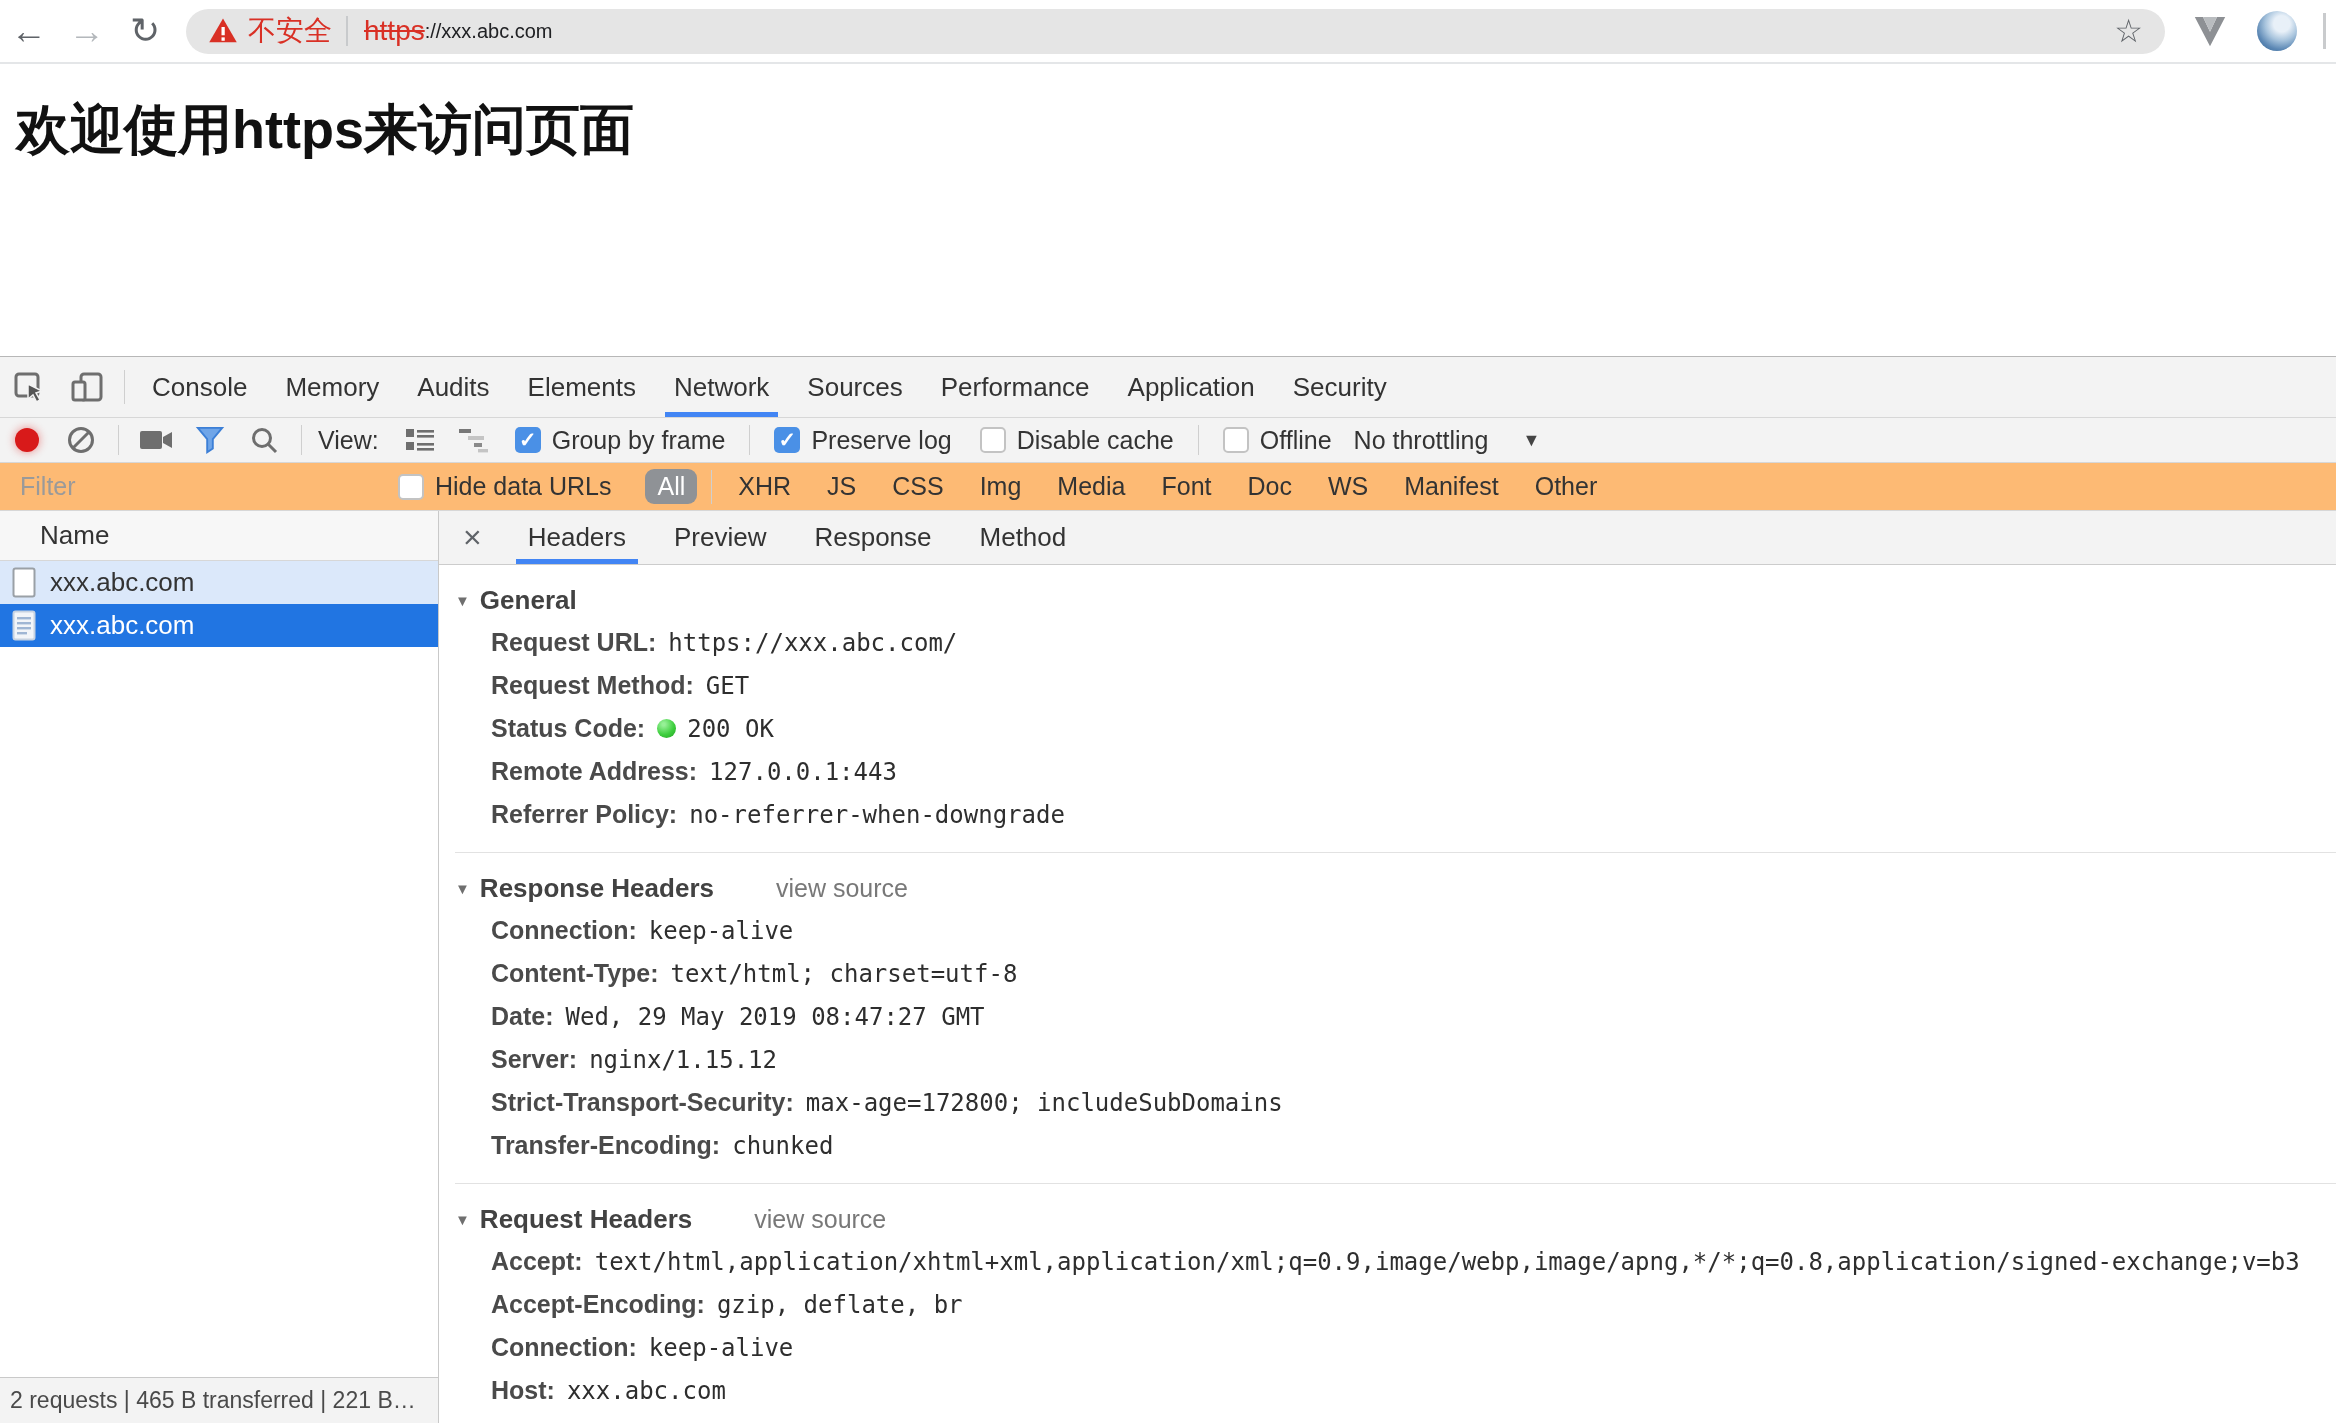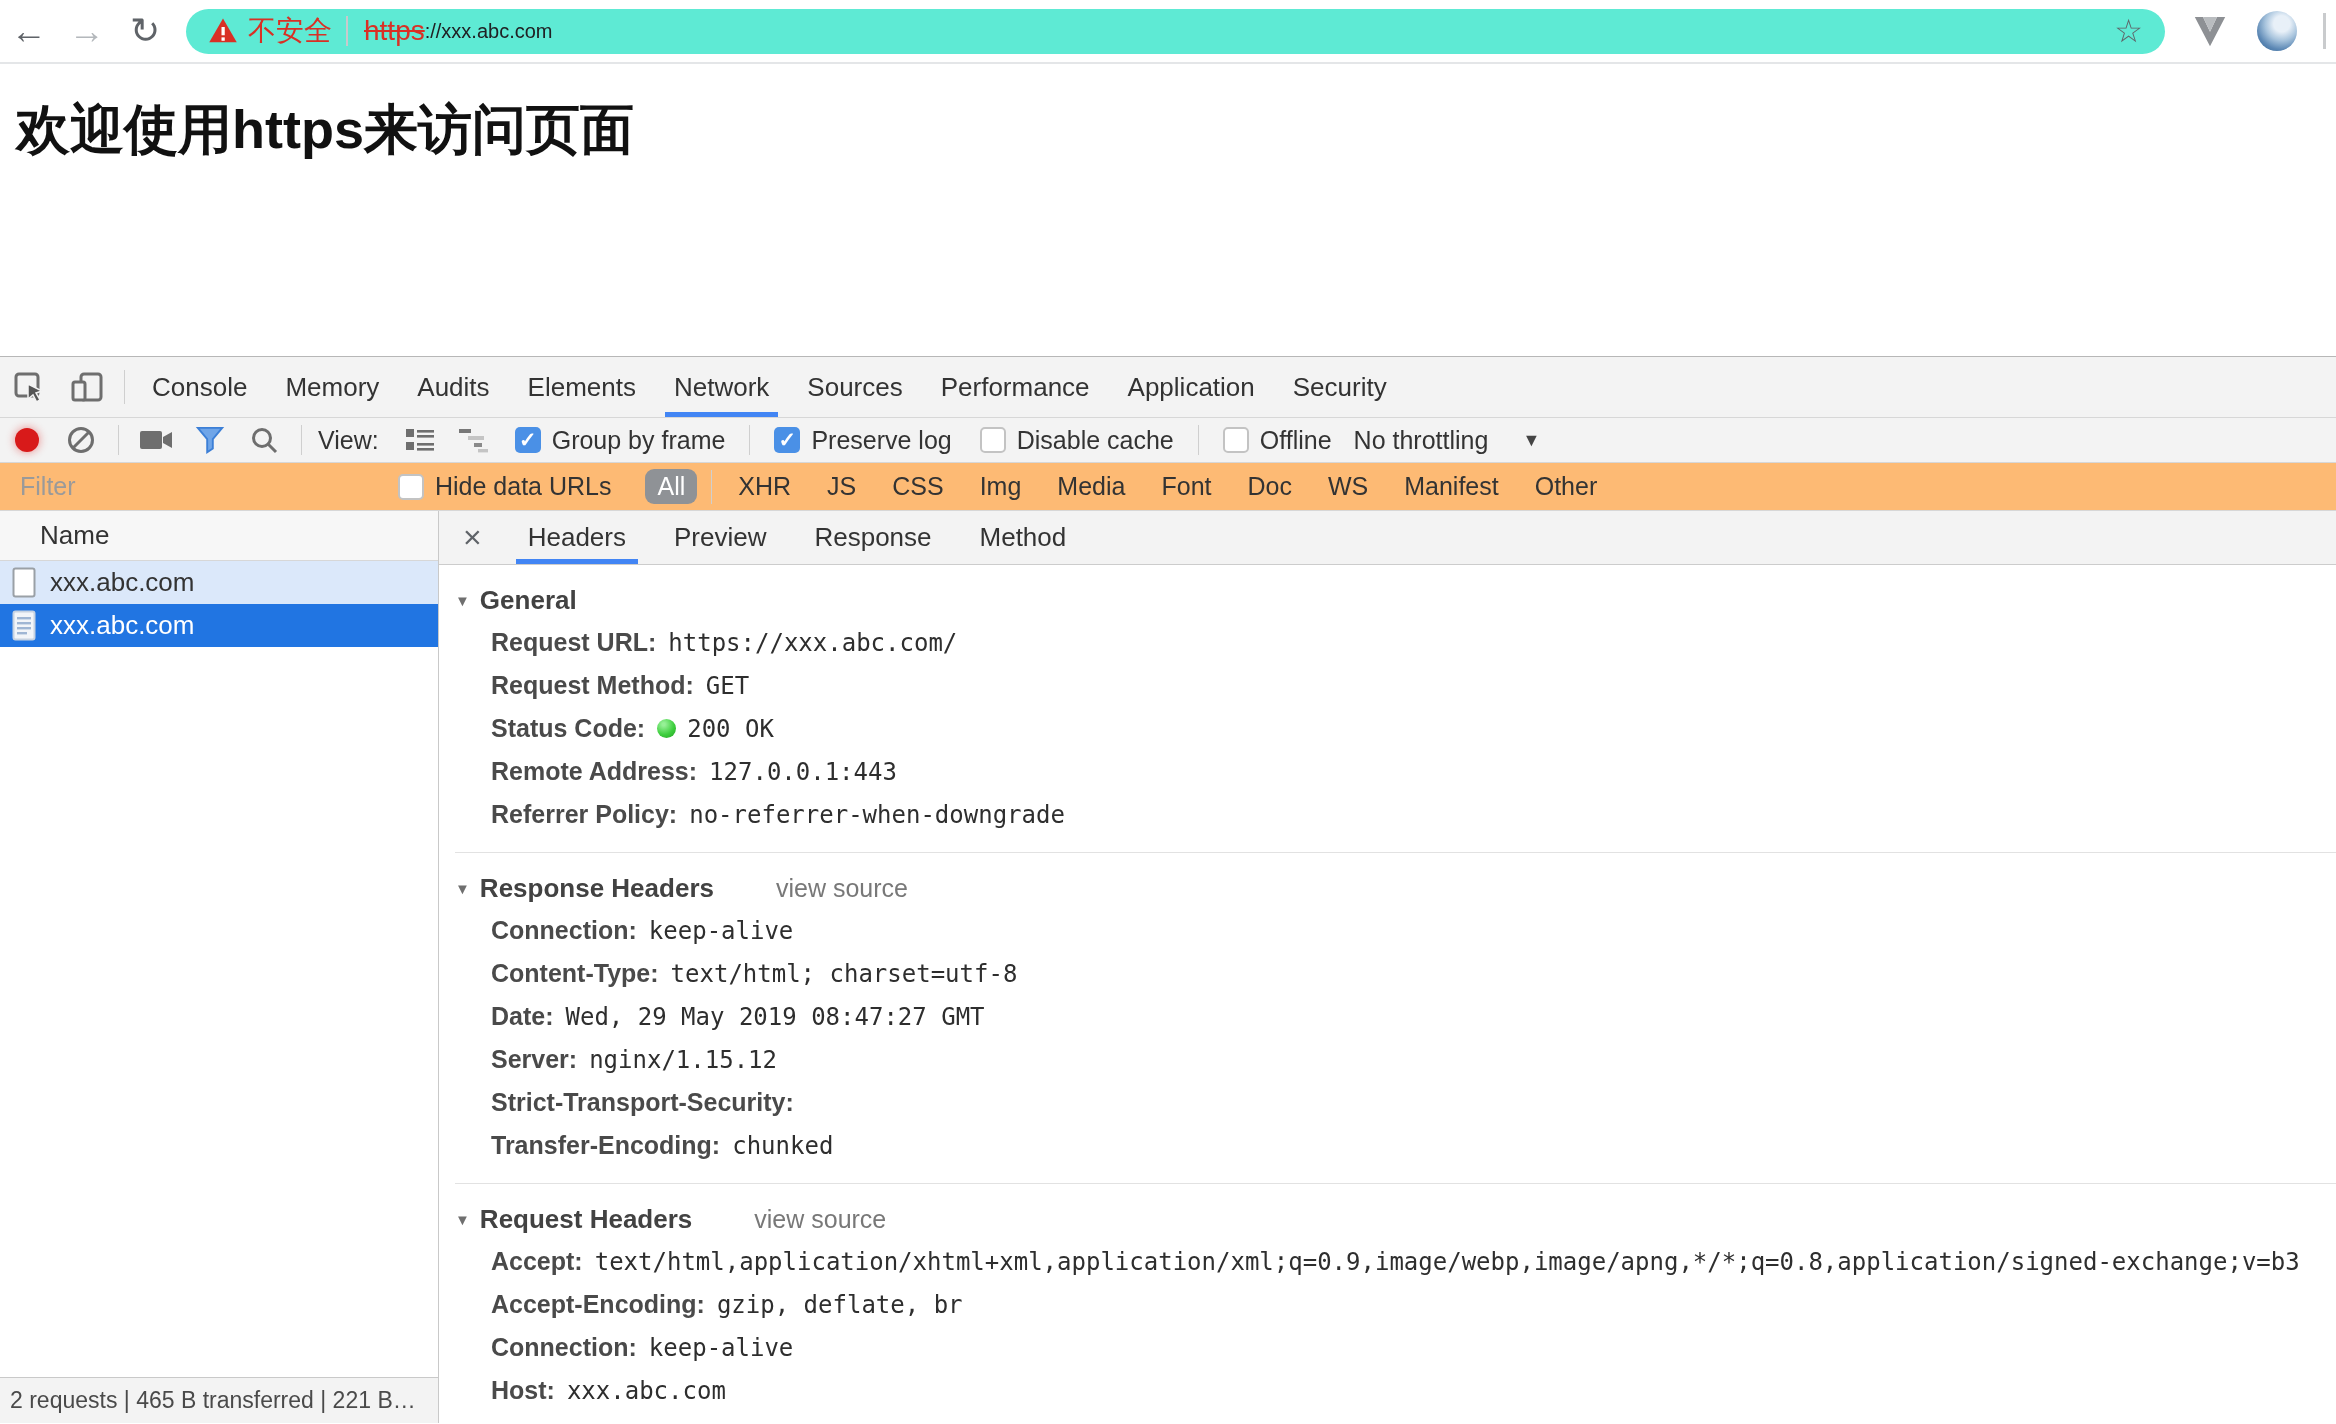--- a/index.html
+++ b/index.html
@@ -1,20 +1,20 @@
 <!DOCTYPE html>
 <html><head>
 <meta charset="utf-8">
 <style>
   html,body{margin:0;padding:0;width:2336px;height:1424px;overflow:hidden;background:#fff;
     font-family:"Liberation Sans",sans-serif;-webkit-font-smoothing:antialiased;}
   .browser-bar{height:62px;display:flex;align-items:center;background:#fff;border-bottom:2px solid #e4e6e8;padding:0 0;}
   .nav-btn{width:58px;text-align:center;font-size:36px;color:#5f6368;line-height:62px;cursor:pointer;}
   .nav-btn.disabled{color:#b4b8bc;}
-  .omnibox{flex:1;height:45px;margin:0 24px 0 12px;background:#5eead4;border-radius:23px;display:flex;align-items:center;padding:0 22px;}
+  .omnibox{flex:1;height:45px;margin:0 24px 0 12px;background:#e5e5e5;border-radius:23px;display:flex;align-items:center;padding:0 22px;}
   .sec-label{color:#d93025;font-size:28px;margin:0 14px 0 10px;}
   .url-sep{width:2px;height:30px;background:#c8cacc;margin-right:16px;}
   .url-scheme{color:#d93025;font-size:28px;text-decoration:line-through;}
   .url-rest{color:#202124;font-size:20px;text-align:center;}
   .star{margin-left:auto;font-size:32px;color:#5f6368;}
   .topbar-right{display:flex;align-items:center;gap:26px;margin-right:10px;}
   .avatar{width:40px;height:40px;border-radius:50%;background:radial-gradient(circle at 62% 32%,#e8f0f8 22%,#a8c4dd 45%,#5b87b4 70%,#31608f 100%);}
   .topbar-divider{width:3px;height:36px;background:#c9cbcd;}
   .page-heading{margin:30px 4px 0 16px;font-size:54px;font-weight:bold;color:#111;height:262px;box-sizing:border-box;}
   .devtools{height:1066px;border-top:1px solid #b7b7b7;display:flex;flex-direction:column;background:#fff;}
@@ -336,20 +336,21 @@
 
   <div class="kv-row">
     <span class="kv-label">Server:</span>
 
     <span class="kv-value">nginx/1.15.12</span>
   </div>
 
   <div class="kv-row">
     <span class="kv-label">Strict-Transport-Security:</span>
 
+    <span class="kv-value">max-age=172800; includeSubDomains</span>
   </div>
 
   <div class="kv-row">
     <span class="kv-label">Transfer-Encoding:</span>
 
     <span class="kv-value">chunked</span>
   </div>
 </div>
   </div>
 

